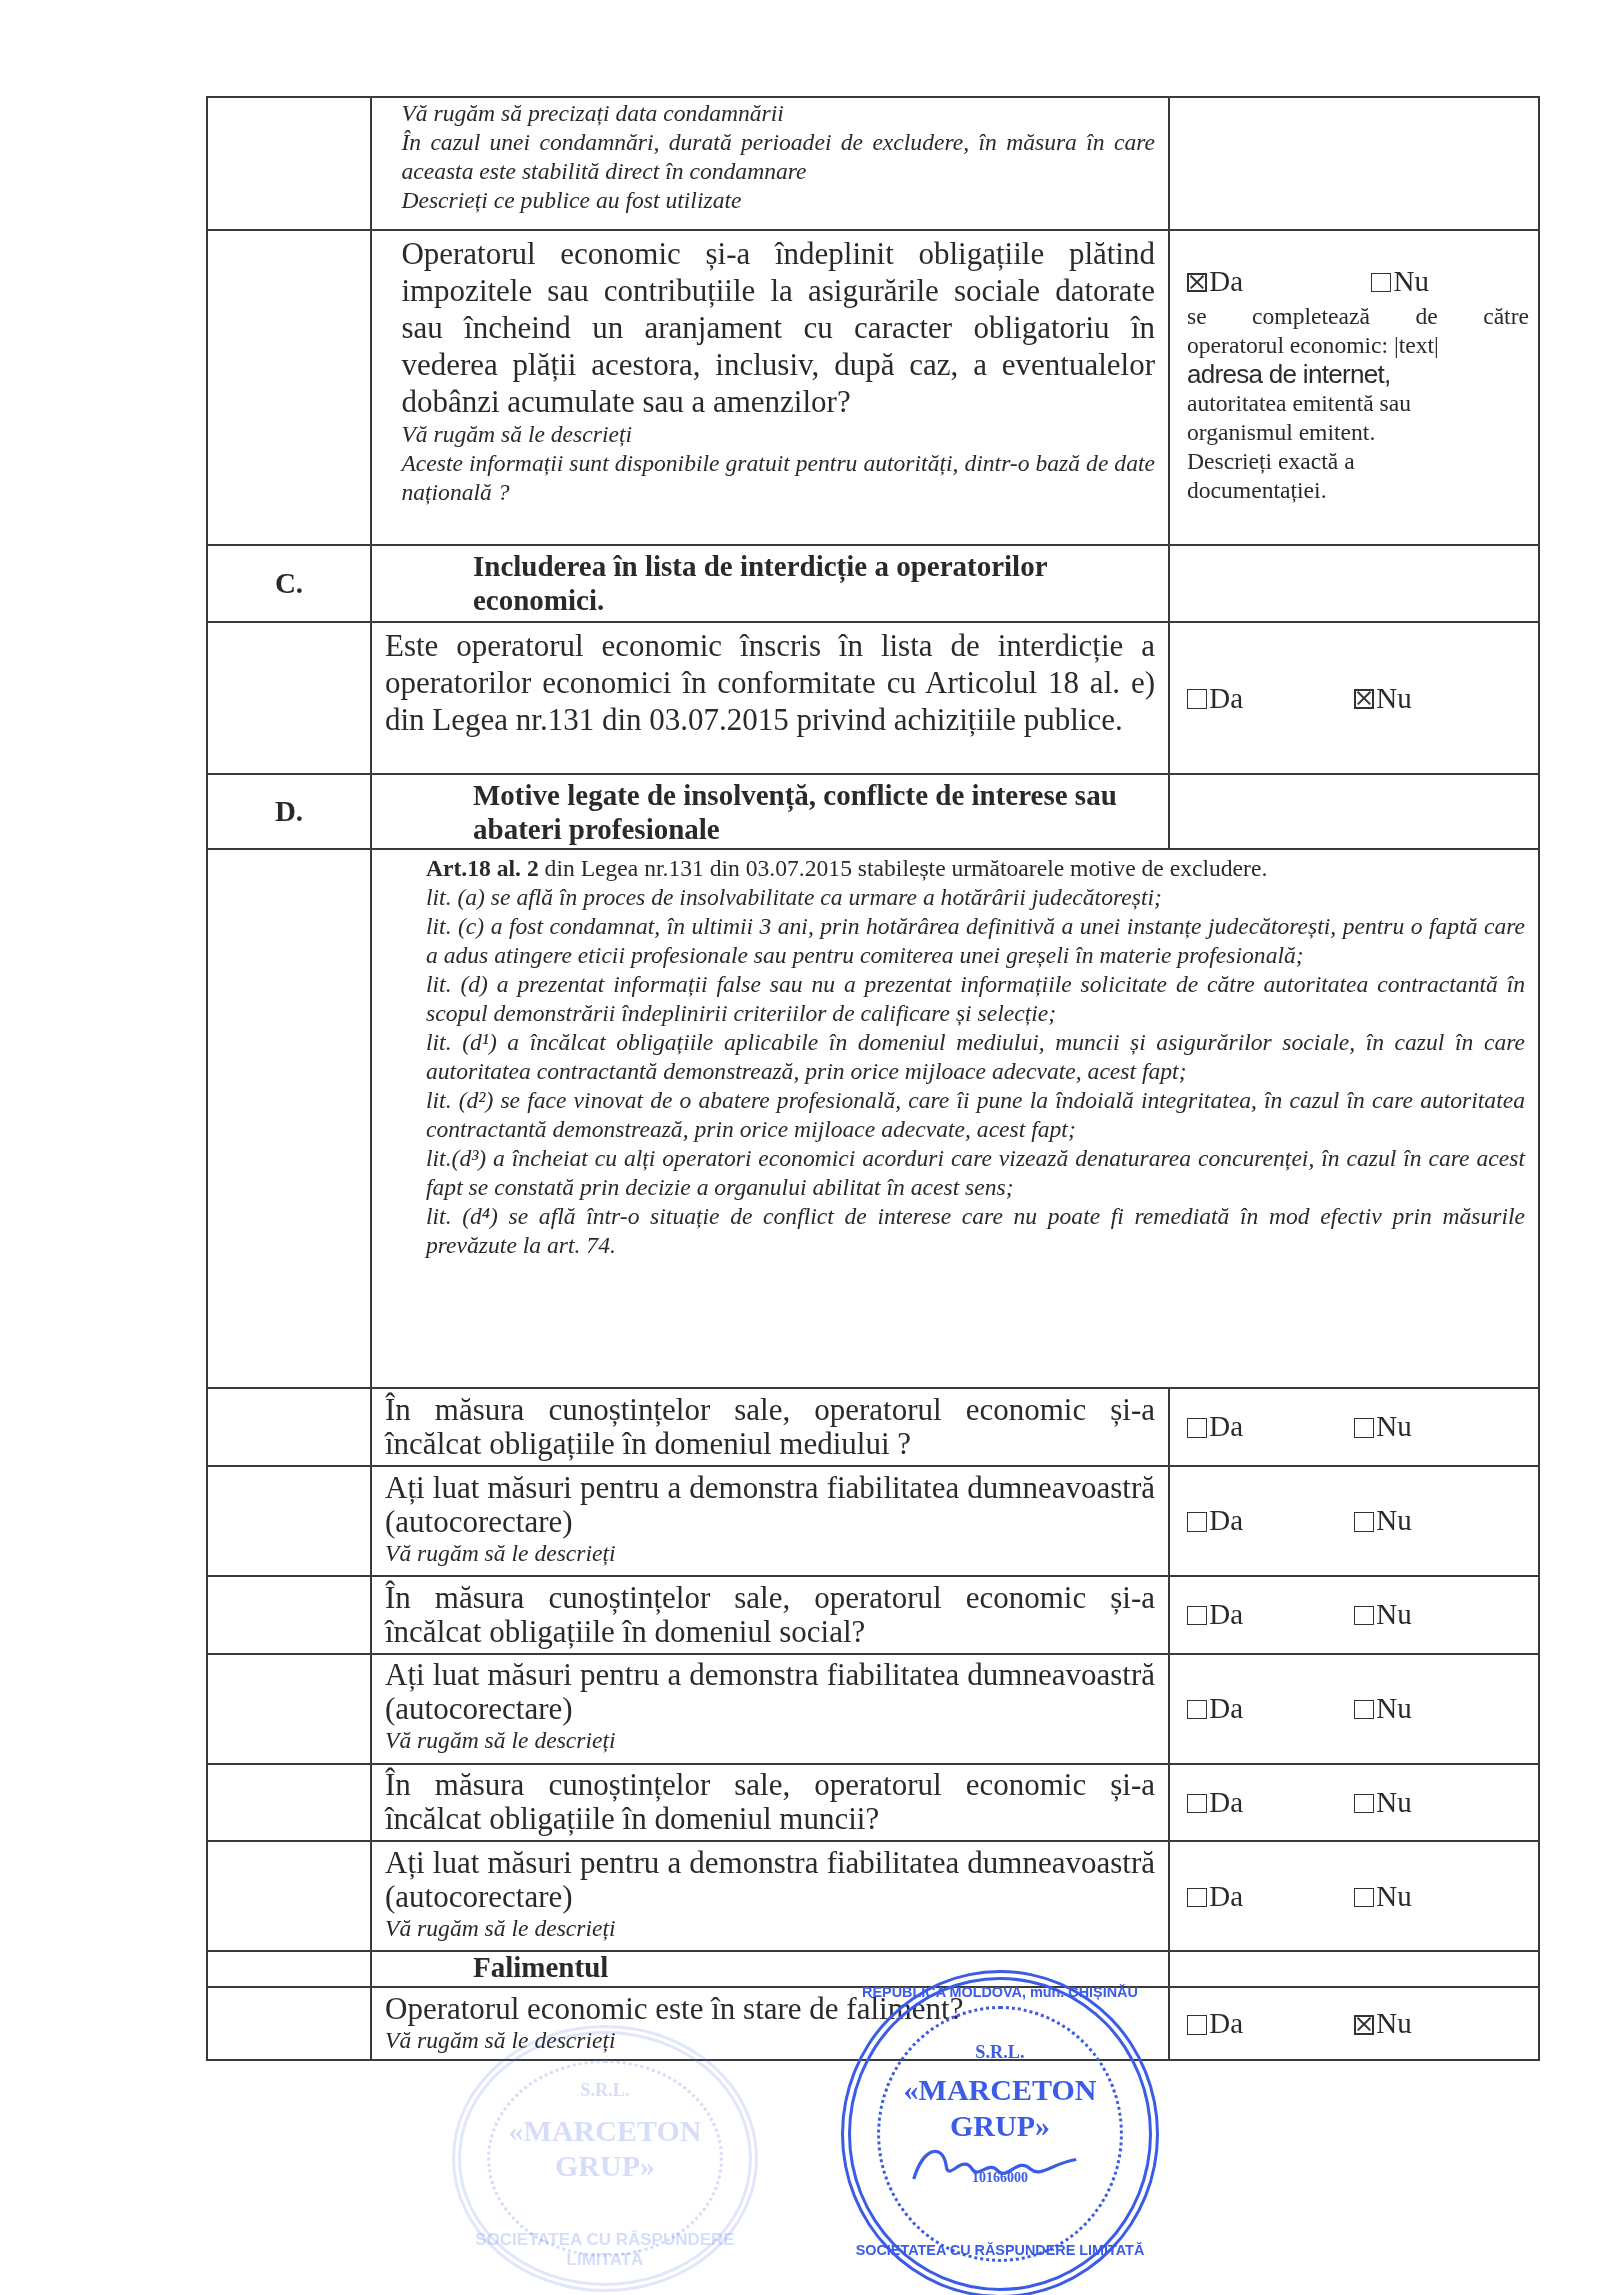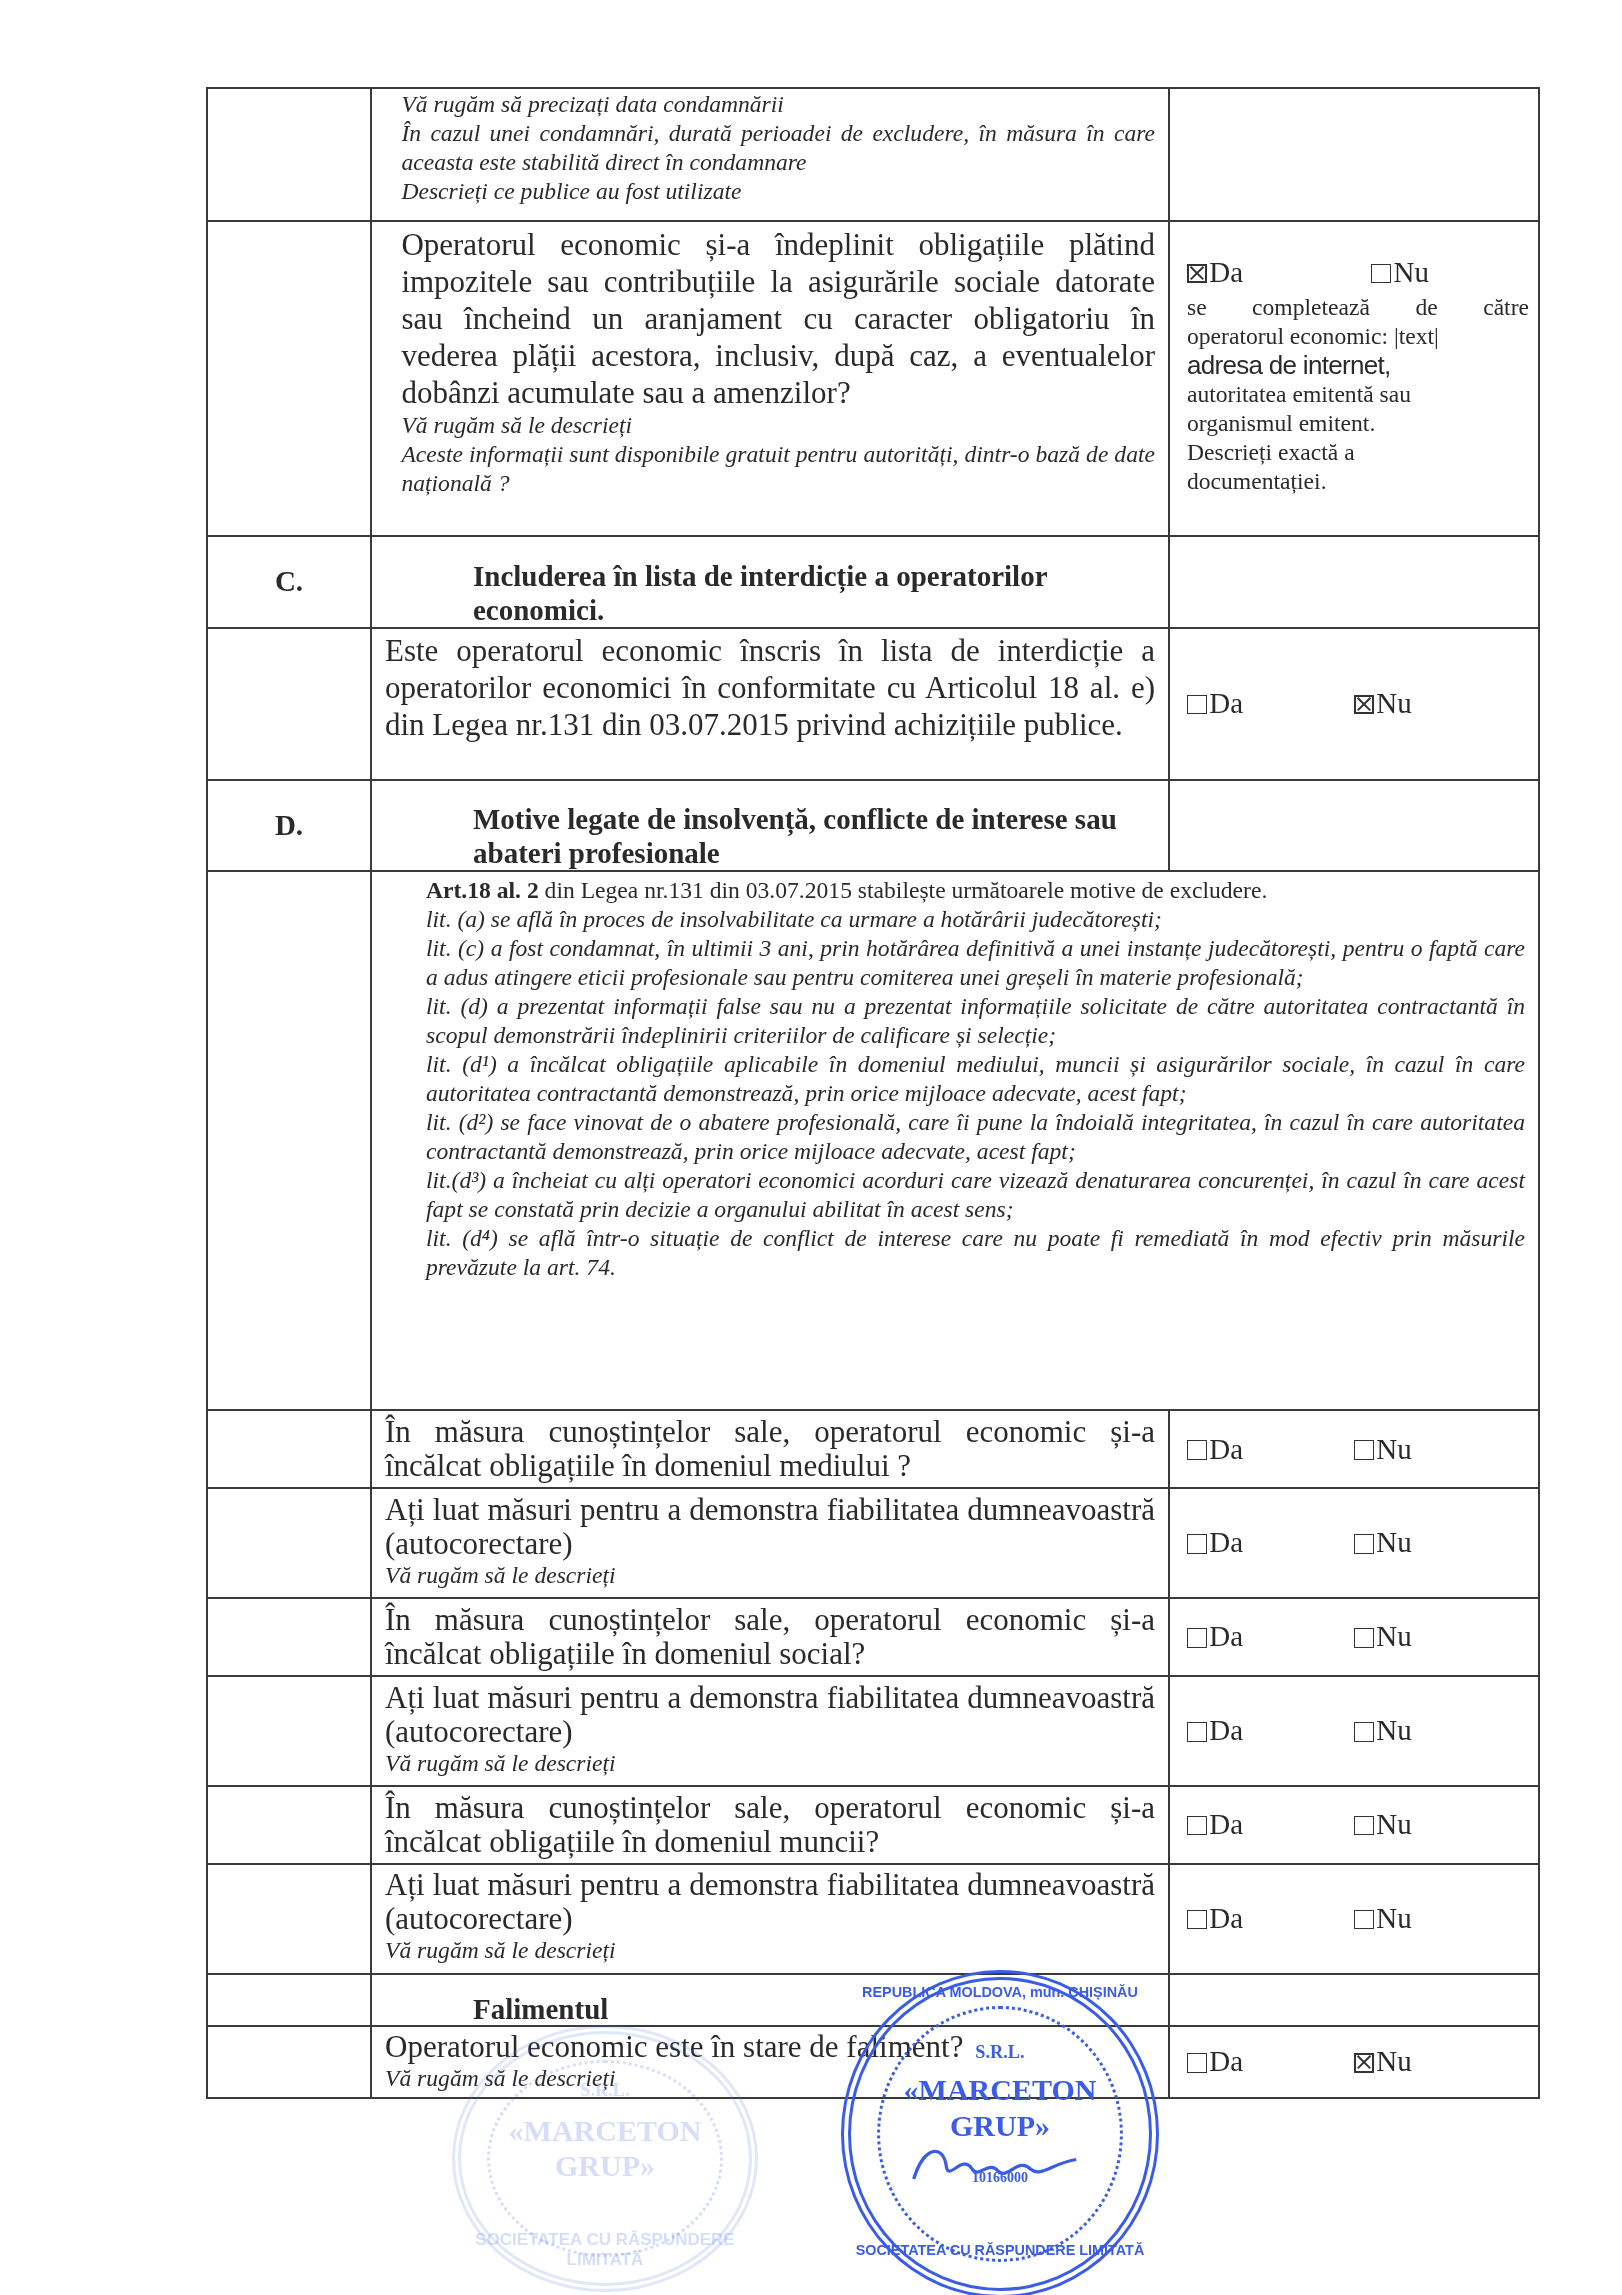--- a/index.html
+++ b/index.html
@@ -1,25 +1,25 @@
 <!DOCTYPE html>
 <html style="font-size:10.5px"><head>
 <meta charset="utf-8">
 <style>
   html, body { margin:0; padding:0; }
   body { width:1623px; height:2295px; background:#ffffff; position:relative; overflow:hidden;
          font-family:"Liberation Serif", "DejaVu Serif", serif; color:#2a2a2a; }
   .page { position:absolute; left:0; top:0; width:1623px; height:2295px; }
-  table.form { position:absolute; left:206px; top:87px; width:1332px; border-collapse:collapse; table-layout:fixed; }
+  table.form { position:absolute; left:206px; top:96px; width:1332px; border-collapse:collapse; table-layout:fixed; }
   table.form td { border:2px solid #3a3a3a; vertical-align:top; padding:0; }
   col.c1 { width:164px; } col.c2 { width:798px; } col.c3 { width:370px; }
   .txt { padding:3.9px 13px 3.9px 29.4px; }
   .it { font-style:italic; font-size:23.6px; line-height:29px; }
   .big { font-size:31px; line-height:37px; text-align:justify; }
-  .bold-h { font-weight:bold; font-size:29px; line-height:34px; padding-left:101px; padding-right:24px;margin-top:19px; }
+  .bold-h { font-weight:bold; font-size:29px; line-height:34px; padding-left:101px; padding-right:24px; }
   .letter { font-weight:bold; font-size:29px; text-align:center; vertical-align:middle !important; }
   .law-txt { padding:3.9px 13px 2.6px 98px; }
   .law-txt p { margin:0; font-style:italic; font-size:23.6px; line-height:29px; text-align:justify; }
   .law-txt p.head { font-style:normal; font-size:23.6px; }
   .law-txt p.head b { font-weight:bold; }
   .answer { vertical-align:middle !important; padding-left:17px !important; font-size:29px; }
   .answer .opt { display:inline-block; width:167px; }
   .cb { display:inline-block; width:19.6px; height:19.6px; border:1.3px solid #333; box-sizing:border-box; vertical-align:-1.3px; margin-right:2.6px; position:relative; }
   .cb.checked { border-width:2.6px; }
   .cb.checked::before, .cb.checked::after { content:""; position:absolute; left:50%; top:-2px; width:2px; height:18.3px; background:#333; }

